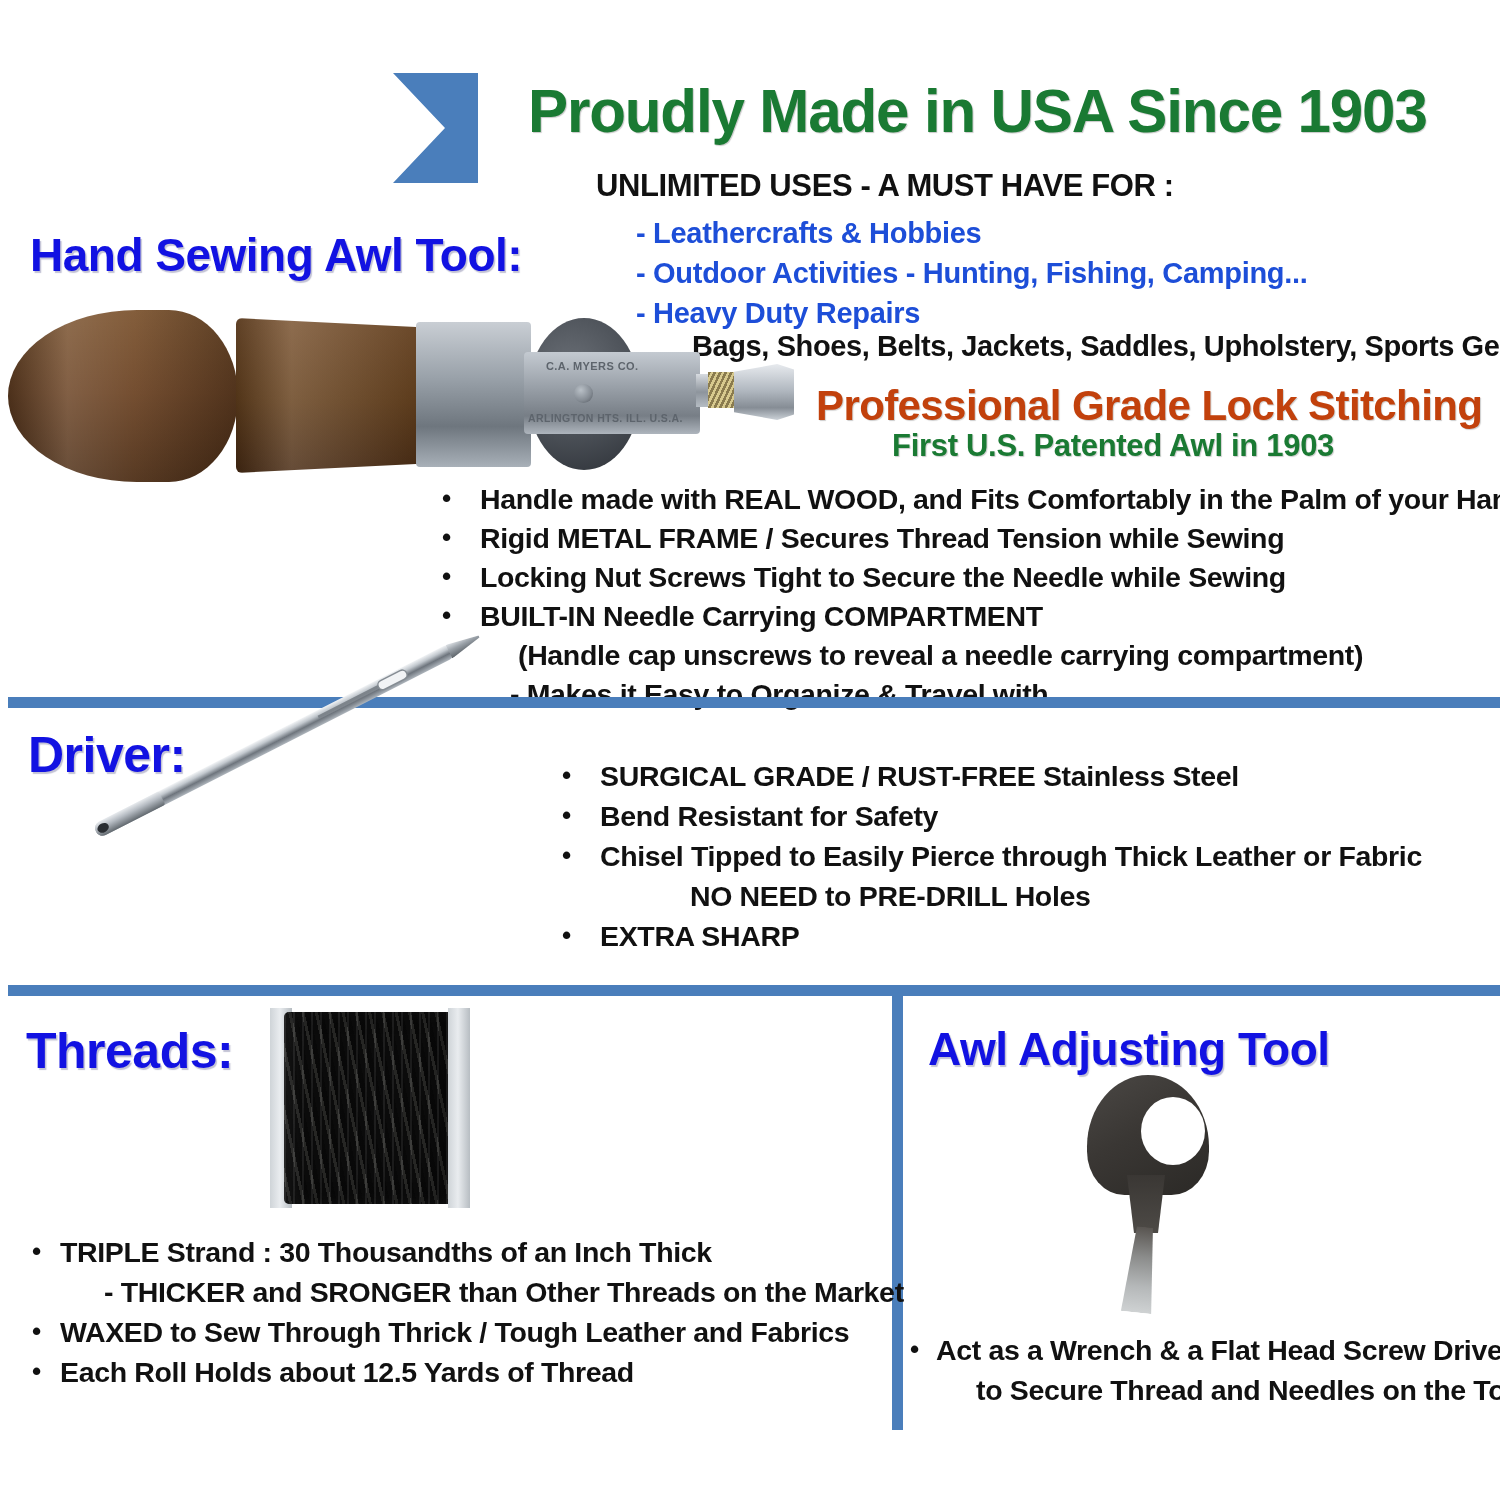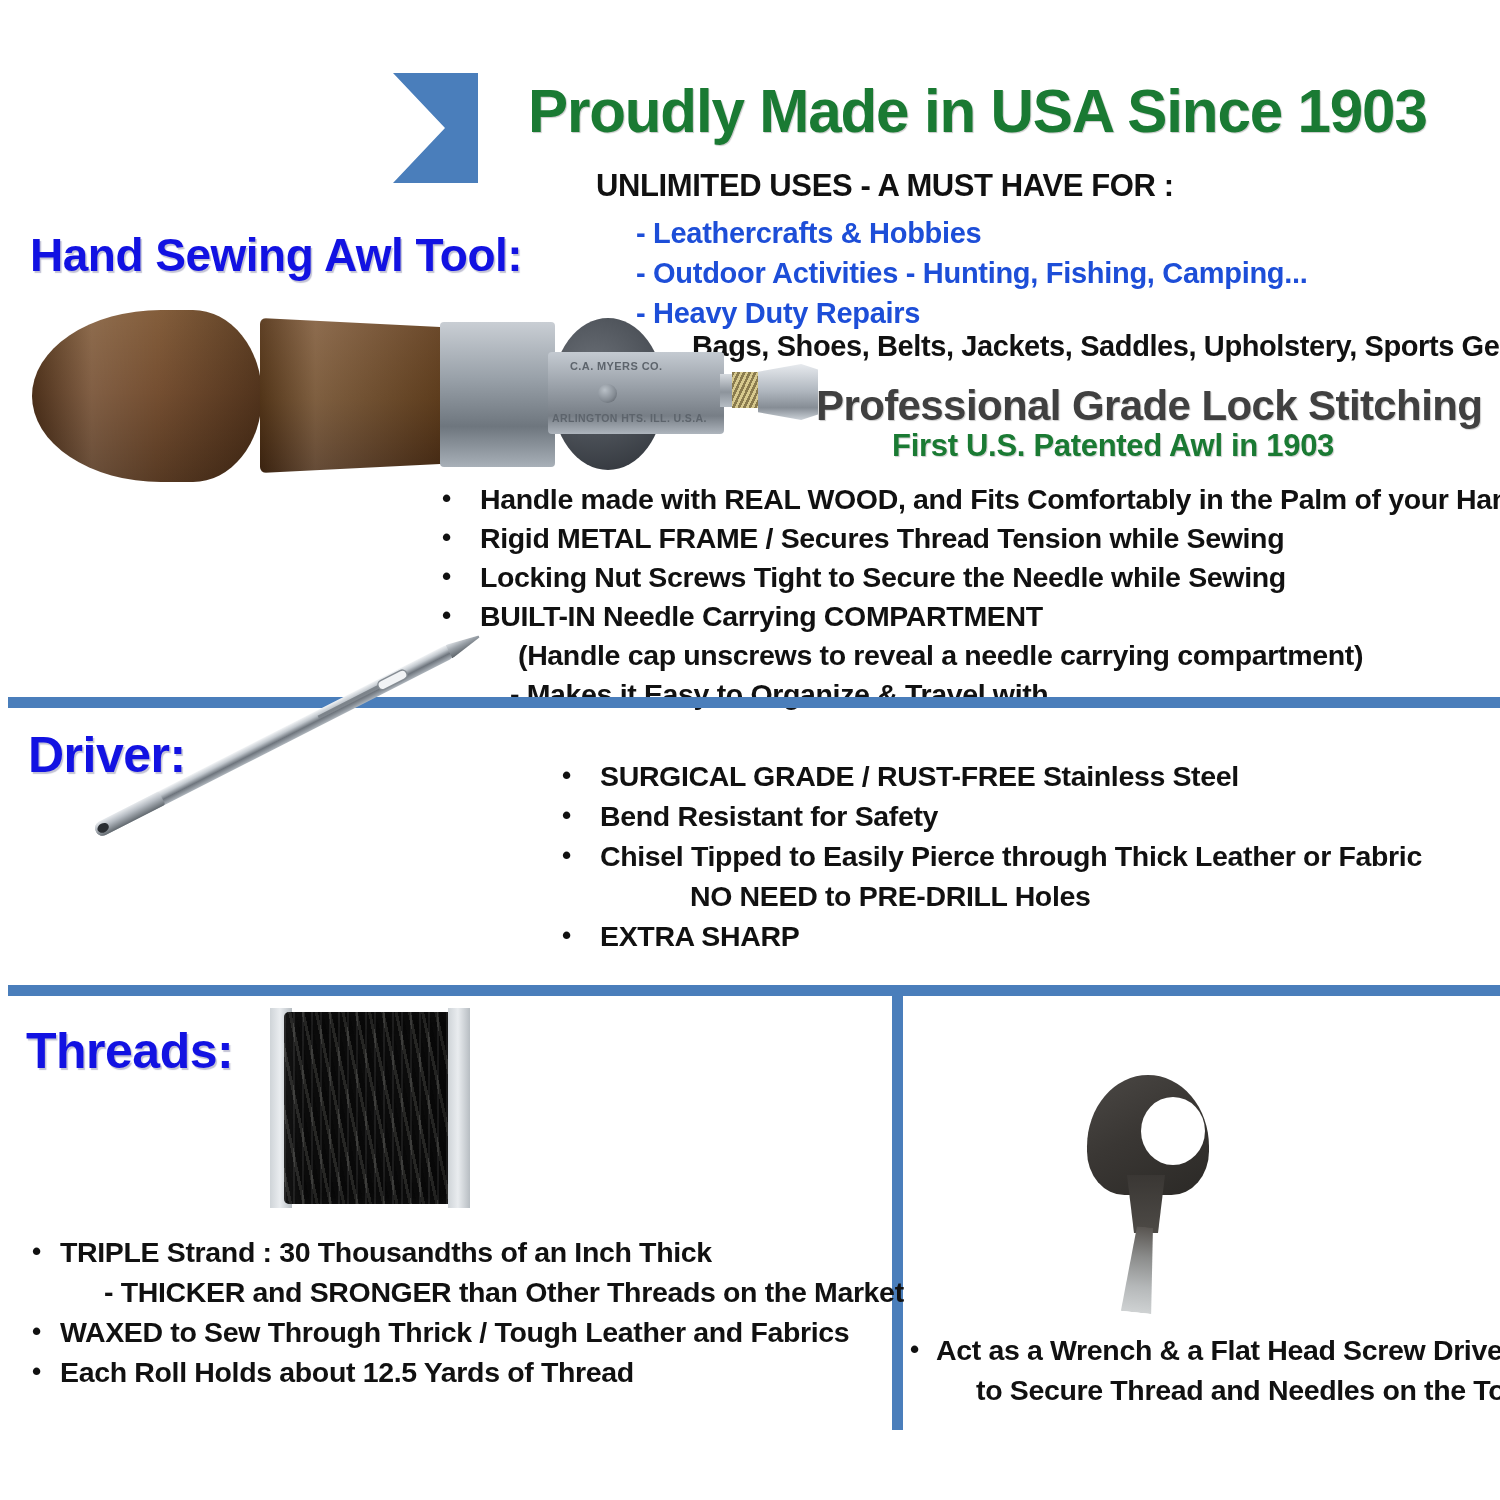--- a/index.html
+++ b/index.html
@@ -55,21 +55,21 @@
     font-weight: bold; color: #1212E2; letter-spacing: -.5px;
     text-shadow: 1.5px 1.5px 1px rgba(120,120,160,.45); white-space: nowrap;
   }
   #awl-heading { position: absolute; left: 22px; top: 228px; font-size: 46px; }
   #needles-heading { position: absolute; left: 20px; top: 726px; font-size: 50px; }
   #threads-heading { position: absolute; left: 18px; top: 1022px; font-size: 50px; }
   #adjust-heading { position: absolute; left: 920px; top: 1022px; font-size: 46px; }
 
   .headline-red {
     position: absolute; left: 808px; top: 382px;
-    font-size: 42px; font-weight: bold; color: #404040;
+    font-size: 42px; font-weight: bold; color: #c2410c;
     letter-spacing: -.6px; white-space: nowrap;
     text-shadow: 1px 1px 1px rgba(0,0,0,.2);
   }
   .subline-green {
     position: absolute; left: 884px; top: 428px;
     font-size: 31px; font-weight: bold; color: #1a7a33;
     letter-spacing: -.3px; white-space: nowrap;
     text-shadow: 1px 1px 1px rgba(0,0,0,.2);
   }
 
@@ -103,21 +103,21 @@
   #adjust-bullets > li.indent1 { padding-left: 40px; }
   #adjust-bullets > li.bul::before { left: -26px; }
 
   
   .hdiv { position: absolute; left: 0; width: 1500px; height: 11px; background: #4A7EBB; }
   #divider-1 { top: 697px; }
   #divider-2 { top: 985px; }
   .vdiv { position: absolute; left: 884px; top: 992px; width: 11px; height: 438px; background: #4A7EBB; }
 
   
-  #awl-photo { position: absolute; left: 24px; top: 300px; width: 800px; height: 190px; }
+  #awl-photo { position: absolute; left: 0; top: 300px; width: 800px; height: 190px; }
   .awl-knob {
     position: absolute; left: 0; top: 10px; width: 230px; height: 172px;
     border-radius: 56% 30% 30% 56% / 50% 50% 50% 50%;
     background:
       linear-gradient(90deg, rgba(0,0,0,.30) 0%, rgba(255,255,255,.14) 26%, rgba(255,255,255,.05) 55%, rgba(0,0,0,.26) 100%),
       linear-gradient(180deg, #7d5531 0%, #6d4526 48%, #4e2f17 100%);
   }
   .awl-grip {
     position: absolute; left: 228px; top: 18px; width: 185px; height: 155px;
     background:
@@ -329,20 +329,21 @@
     <div class="spool-flange right"></div>
   </div>
 
   <ul class="bullets" id="thread-bullets">
     <li class="bul">TRIPLE Strand : 30 Thousandths of an Inch Thick</li>
     <li class="nobul indent1">- THICKER and SRONGER than Other Threads on the Market</li>
     <li class="bul">WAXED to Sew Through Thrick / Tough Leather and Fabrics</li>
     <li class="bul">Each Roll Holds about 12.5 Yards of Thread</li>
   </ul>
 
+  <div class="h-blue" id="adjust-heading">Awl Adjusting Tool</div>
 
   <div id="wrench-photo">
     <div class="wrench-head">
       <div class="wrench-hole"></div>
     </div>
     <div class="wrench-neck"></div>
     <div class="wrench-blade"></div>
   </div>
 
   <ul class="bullets" id="adjust-bullets">

